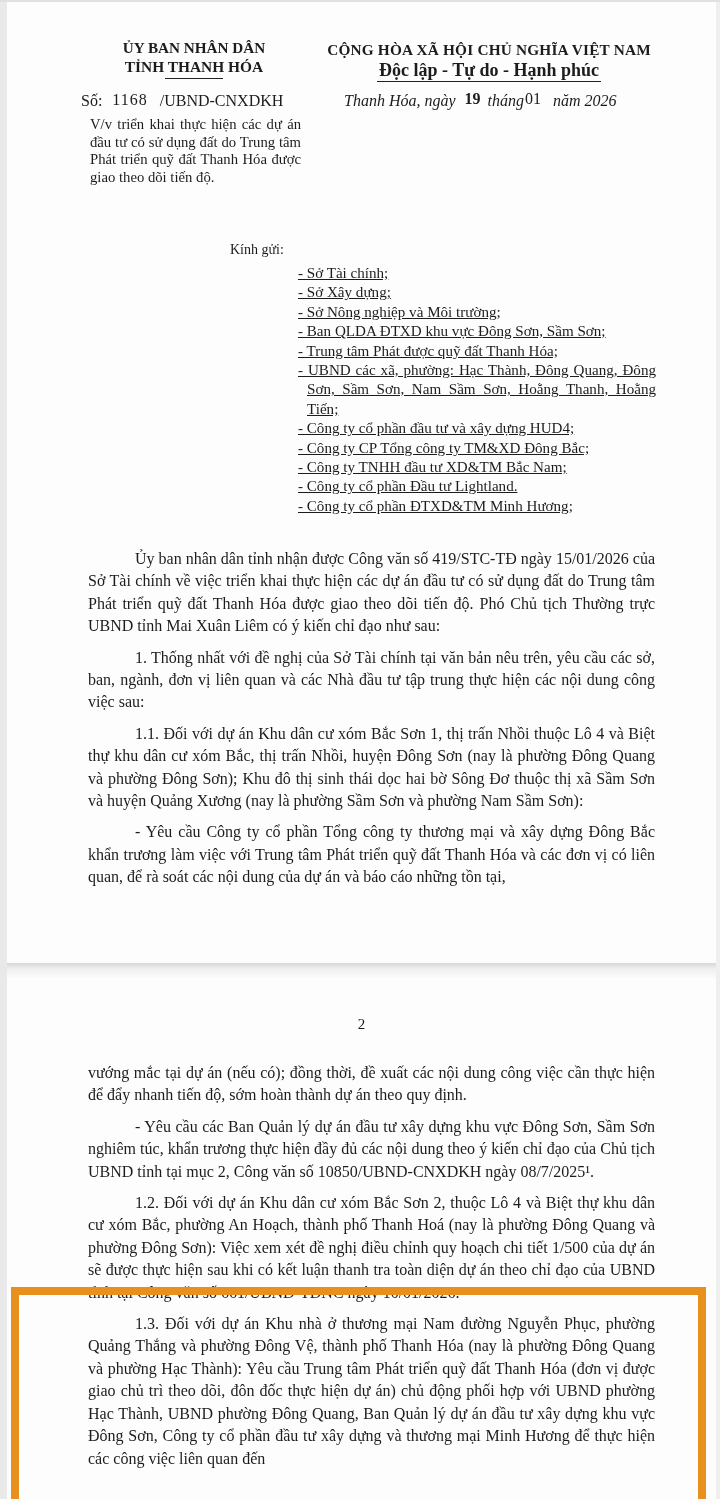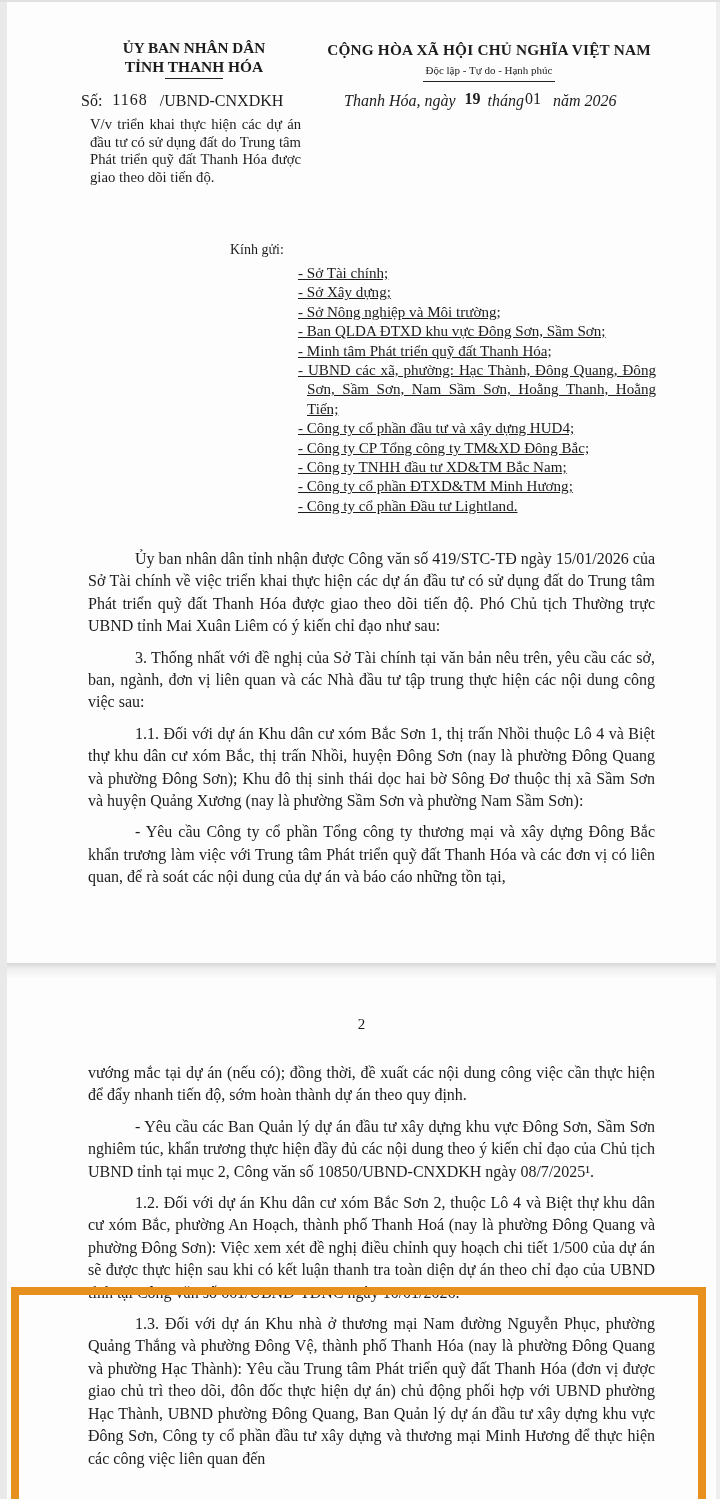--- a/index.html
+++ b/index.html
@@ -21,21 +21,21 @@
   .page-2 { top:978px; height:521px; }
 
   
   .hdr-left { position:absolute; left:81px; top:36px; width:212px; text-align:center; }
   .hdr-left .l1 { font-weight:bold; font-size:15.2px; line-height:19px; }
   .hdr-left .l2 { font-weight:bold; font-size:15.4px; line-height:19px; }
   .hdr-left .rule { width:58px; height:0; border-bottom:1.6px solid #222; margin:2px auto 0; }
 
   .hdr-right { position:absolute; left:311px; top:38px; width:342px; text-align:center; }
   .hdr-right .l1 { font-weight:bold; font-size:15.3px; line-height:19px; letter-spacing:0.2px;text-align:center; }
-  .hdr-right .l2 { font-weight:normal; font-size:11px; line-height:20px; display:inline-block;
+  .hdr-right .l2 { font-weight:bold; font-size:18px; line-height:20px; display:inline-block;
                    border-bottom:1.6px solid #222; padding:0 2px 1px; margin-top:1px; }
 
   .num-line { position:absolute; left:74px; top:90px; font-size:16px; white-space:nowrap; }
   .num-line .filled { display:inline-block; margin:0 12px 0 10px; position:relative; top:-1.5px; letter-spacing:1px; }
 
   .date-line { position:absolute; left:337px; top:90px; font-size:16px; font-style:italic; white-space:nowrap; }
   .date-line .filled { font-style:normal; display:inline-block; position:relative; top:-2px; }
   .date-line .d-day { margin:0 7px 0 9px;font-weight:bold; }
   .date-line .d-month { margin:0 12px 0 1px; }
 
@@ -89,32 +89,32 @@
 
   <div class="subject">V/v triển khai thực hiện các dự án đầu tư có sử dụng đất do Trung tâm Phát triển quỹ đất Thanh Hóa được giao theo dõi tiến độ.</div>
 
   <div class="salutation">Kính gửi:</div>
 
   <div class="recipients">
     <div class="r-item">- Sở Tài chính;</div>
     <div class="r-item">- Sở Xây dựng;</div>
     <div class="r-item">- Sở Nông nghiệp và Môi trường;</div>
     <div class="r-item">- Ban QLDA ĐTXD khu vực Đông Sơn, Sầm Sơn;</div>
-    <div class="r-item">- Minh tâm Phát triển quỹ đất Thanh Hóa;</div>
+    <div class="r-item">- Trung tâm Phát được quỹ đất Thanh Hóa;</div>
     <div class="r-item">- UBND các xã, phường: Hạc Thành, Đông Quang, Đông Sơn, Sầm Sơn, Nam Sầm Sơn, Hoằng Thanh, Hoằng Tiến;</div>
     <div class="r-item">- Công ty cổ phần đầu tư và xây dựng HUD4;</div>
     <div class="r-item">- Công ty CP Tổng công ty TM&amp;XD Đông Bắc;</div>
     <div class="r-item">- Công ty TNHH đầu tư XD&amp;TM Bắc Nam;</div>
+    <div class="r-item">- Công ty cổ phần Đầu tư Lightland.</div>
     <div class="r-item">- Công ty cổ phần ĐTXD&amp;TM Minh Hương;</div>
-    <div class="r-item">- Công ty cổ phần Đầu tư Lightland.</div>
   </div>
 
   <div class="body-block bb-1">
     <p class="para">Ủy ban nhân dân tỉnh nhận được Công văn số 419/STC-TĐ ngày 15/01/2026 của Sở Tài chính về việc triển khai thực hiện các dự án đầu tư có sử dụng đất do Trung tâm Phát triển quỹ đất Thanh Hóa được giao theo dõi tiến độ. Phó Chủ tịch Thường trực UBND tỉnh Mai Xuân Liêm có ý kiến chỉ đạo như sau:</p>
-    <p class="para">3. Thống nhất với đề nghị của Sở Tài chính tại văn bản nêu trên, yêu cầu các sở, ban, ngành, đơn vị liên quan và các Nhà đầu tư tập trung thực hiện các nội dung công việc sau:</p>
+    <p class="para">1. Thống nhất với đề nghị của Sở Tài chính tại văn bản nêu trên, yêu cầu các sở, ban, ngành, đơn vị liên quan và các Nhà đầu tư tập trung thực hiện các nội dung công việc sau:</p>
     <p class="para">1.1. Đối với dự án Khu dân cư xóm Bắc Sơn 1, thị trấn Nhồi thuộc Lô 4 và Biệt thự khu dân cư xóm Bắc, thị trấn Nhồi, huyện Đông Sơn (nay là phường Đông Quang và phường Đông Sơn); Khu đô thị sinh thái dọc hai bờ Sông Đơ thuộc thị xã Sầm Sơn và huyện Quảng Xương (nay là phường Sầm Sơn và phường Nam Sầm Sơn):</p>
     <p class="para">- Yêu cầu Công ty cổ phần Tổng công ty thương mại và xây dựng Đông Bắc khẩn trương làm việc với Trung tâm Phát triển quỹ đất Thanh Hóa và các đơn vị có liên quan, để rà soát các nội dung của dự án và báo cáo những tồn tại,</p>
   </div>
 </div>
 
 <div class="page-sep"></div>
 
 <div class="page page-2">
   <div class="pg-num">2</div>
 

